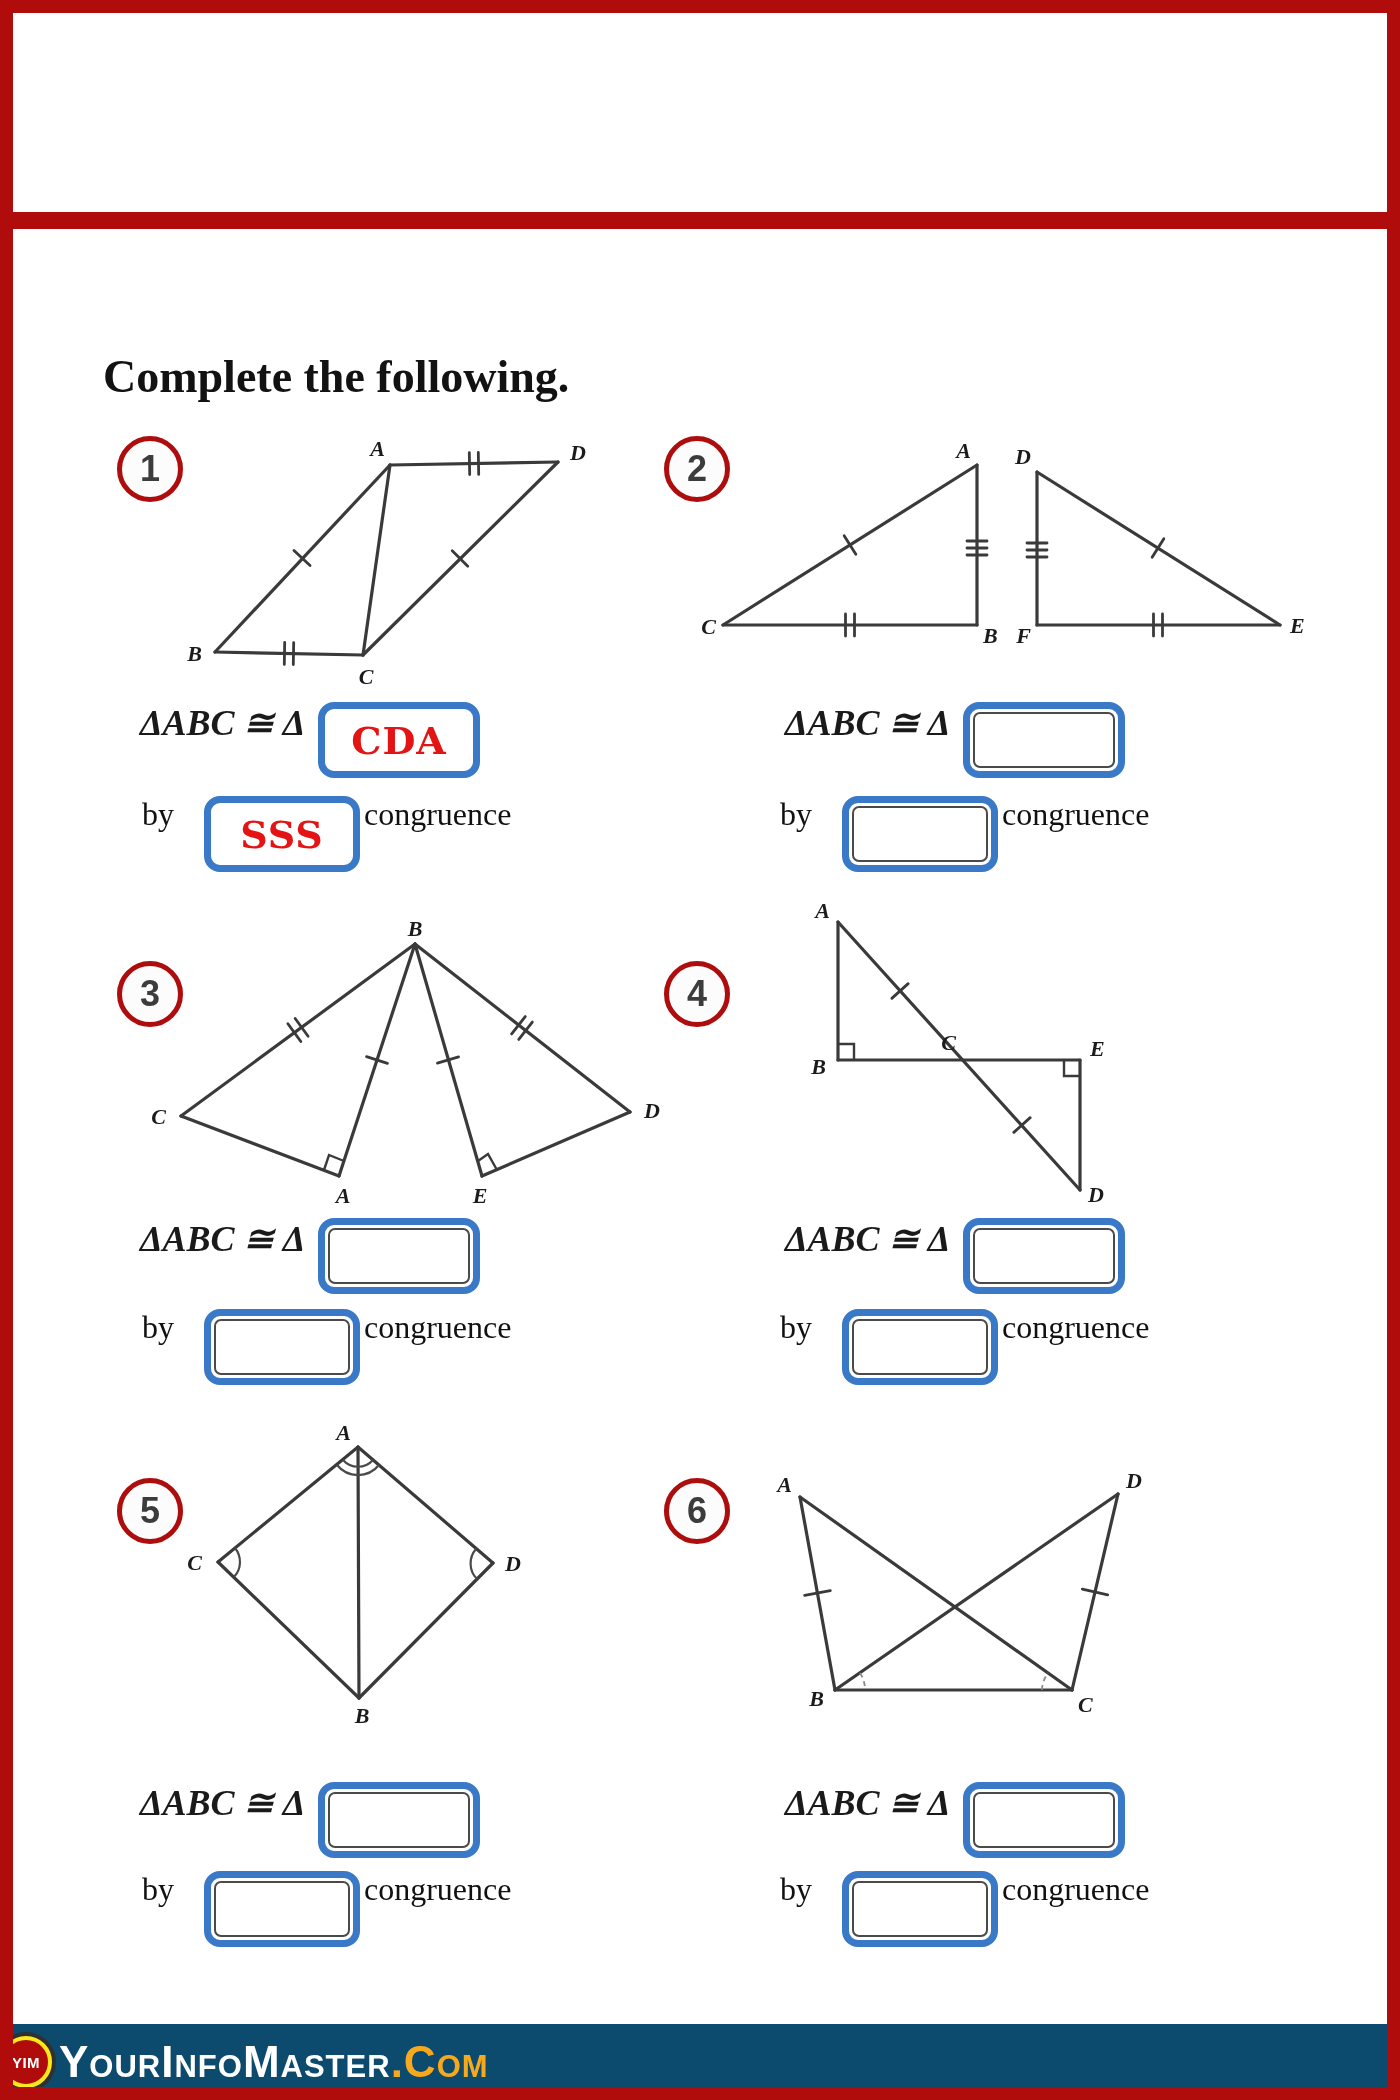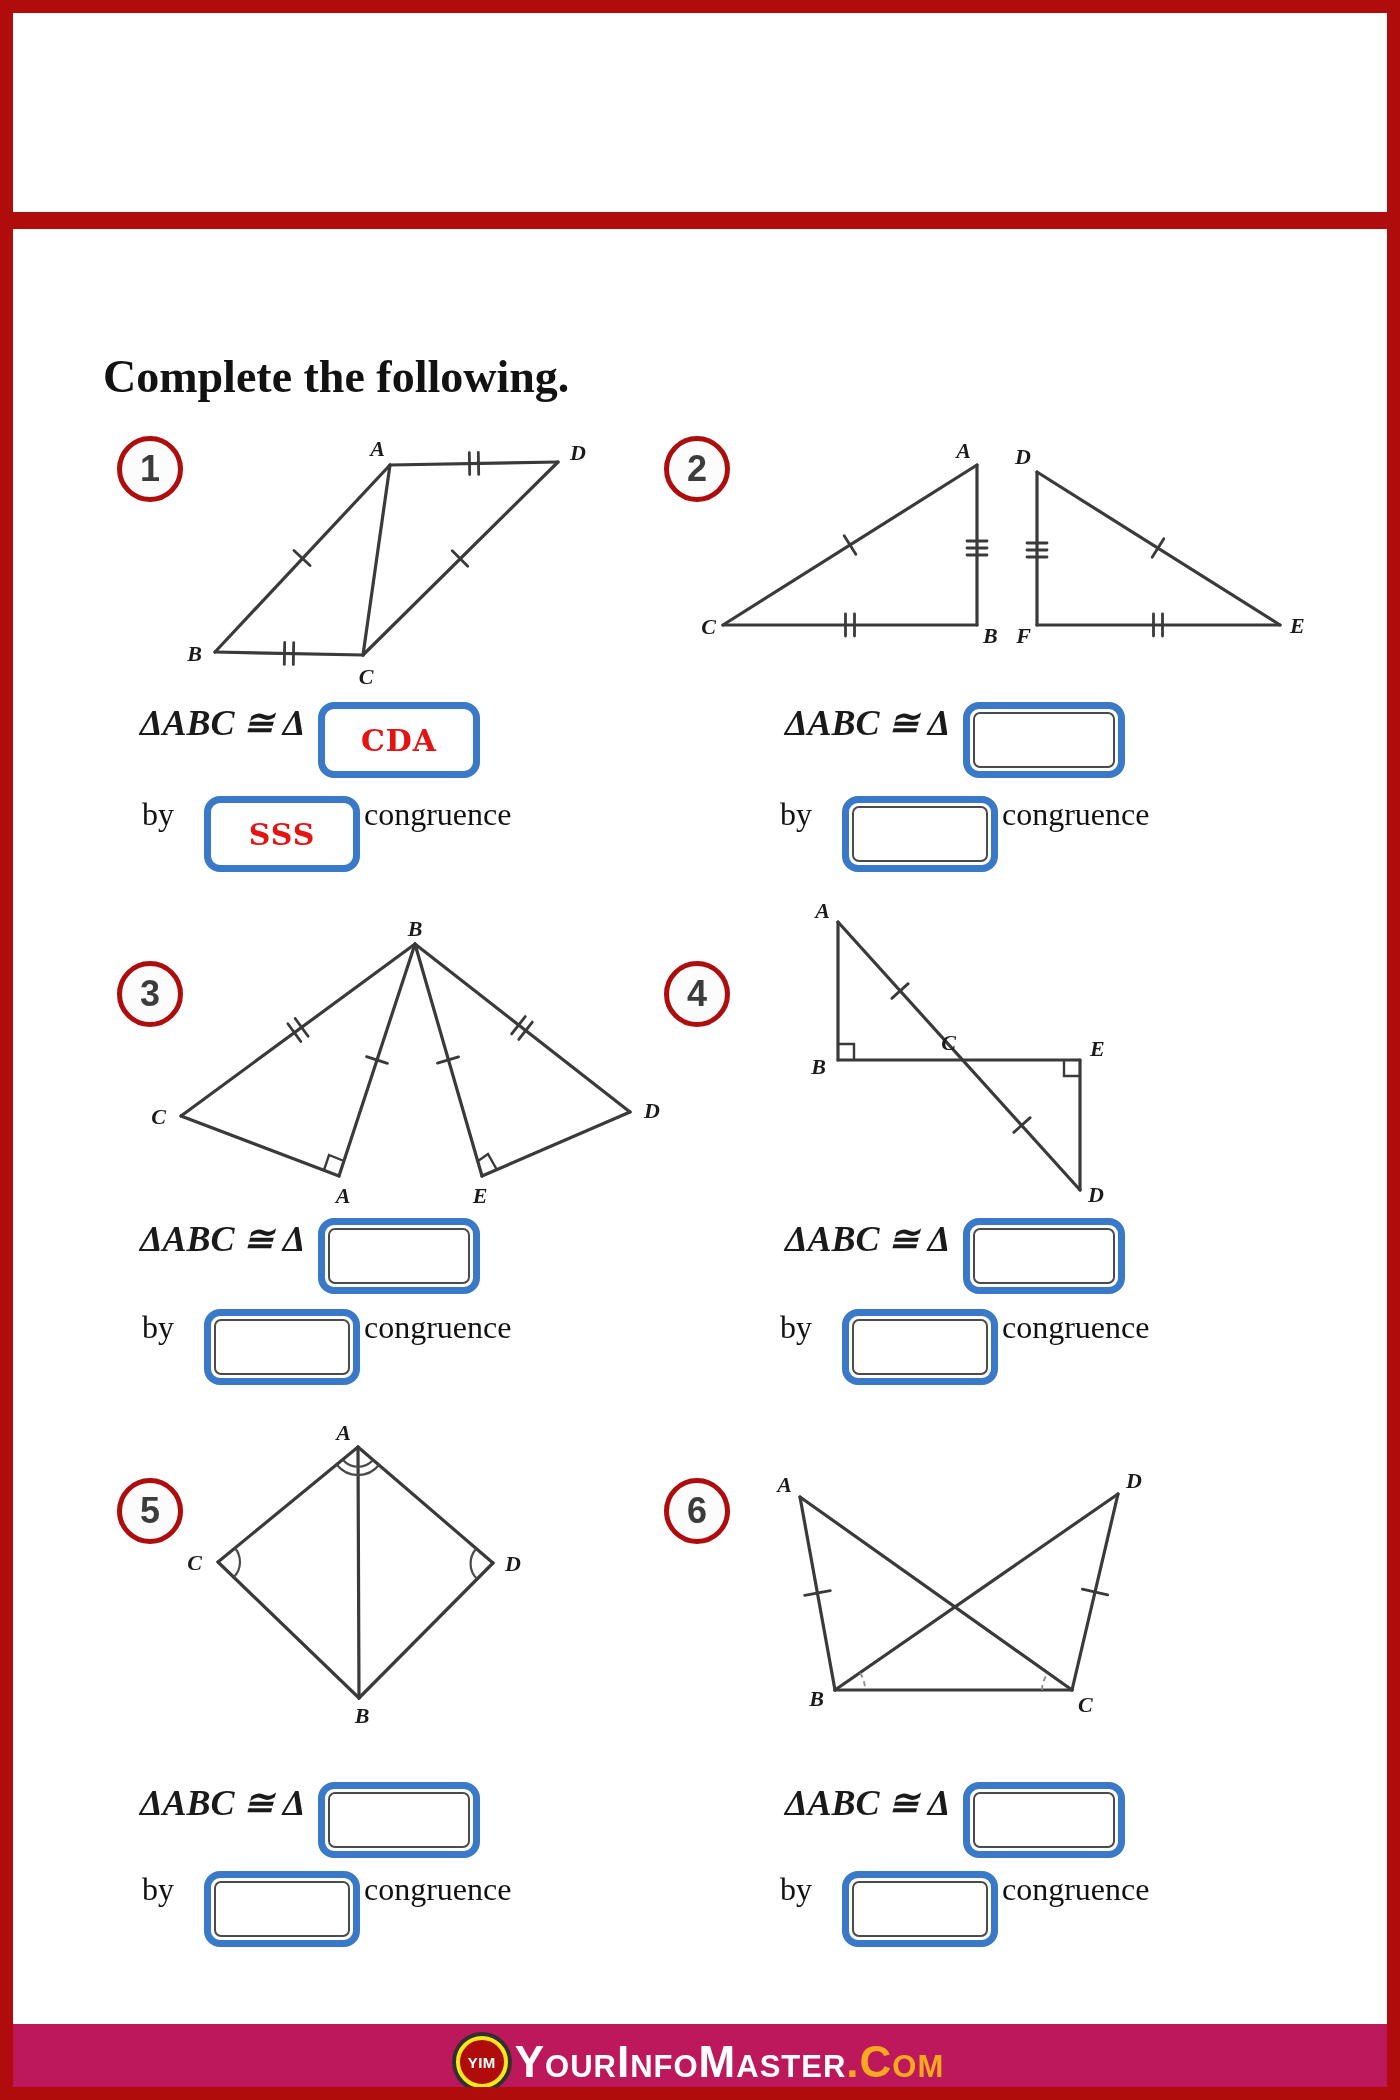--- a/index.html
+++ b/index.html
@@ -43,26 +43,26 @@
   .math{font-family:"Liberation Serif",serif;font-style:italic;font-weight:700;font-size:36px;
         color:#1a1a1a;width:172px;white-space:nowrap}
   .by,.cong{font-family:"Liberation Serif",serif;font-size:32px;color:#111}
   .by{width:54px}
   .cong{margin-left:4px}
   .abox{position:relative;width:162px;height:76px;margin-left:6px;background:#fff;
         border:7px solid #3a79c7;border-radius:16px;box-sizing:border-box;
         display:flex;align-items:center;justify-content:center}
   .abox.small{width:156px;margin-left:8px}
   .abox-inner{position:absolute;inset:3px;border:2px solid #4a4a4a;border-radius:7px}
-  .aval{font-family:"DejaVu Serif",serif;font-weight:700;font-size:30px;color:#e41414;
+  .aval{font-family:"DejaVu Serif",serif;font-weight:700;font-size:38px;color:#e41414;
         letter-spacing:1px;position:relative}
 
   
-  .footer{position:absolute;left:0;right:0;top:2024px;bottom:0;background:#be185d;
-          display:flex;align-items:center;justify-content:center;gap:7px;z-index:10}
+  .footer{position:absolute;left:0;right:0;top:2024px;bottom:0;background:#0c4a6e;
+          display:flex;align-items:center;gap:7px;z-index:10}
   .logo{width:44px;height:44px;border-radius:50%;background:#b10c0c;border:4px solid #ffe81a;
         box-shadow:0 0 0 4px #303030;display:flex;align-items:center;justify-content:center}
   .logo span{color:#fff;font-weight:700;font-size:15px;letter-spacing:.5px}
   .site{font-weight:700;font-size:44px;font-variant:small-caps;letter-spacing:1px;line-height:1}
   .sname{color:#ffffff}
   .stld{color:#f7a91e}
 </style>
 </head>
 <body>
 

